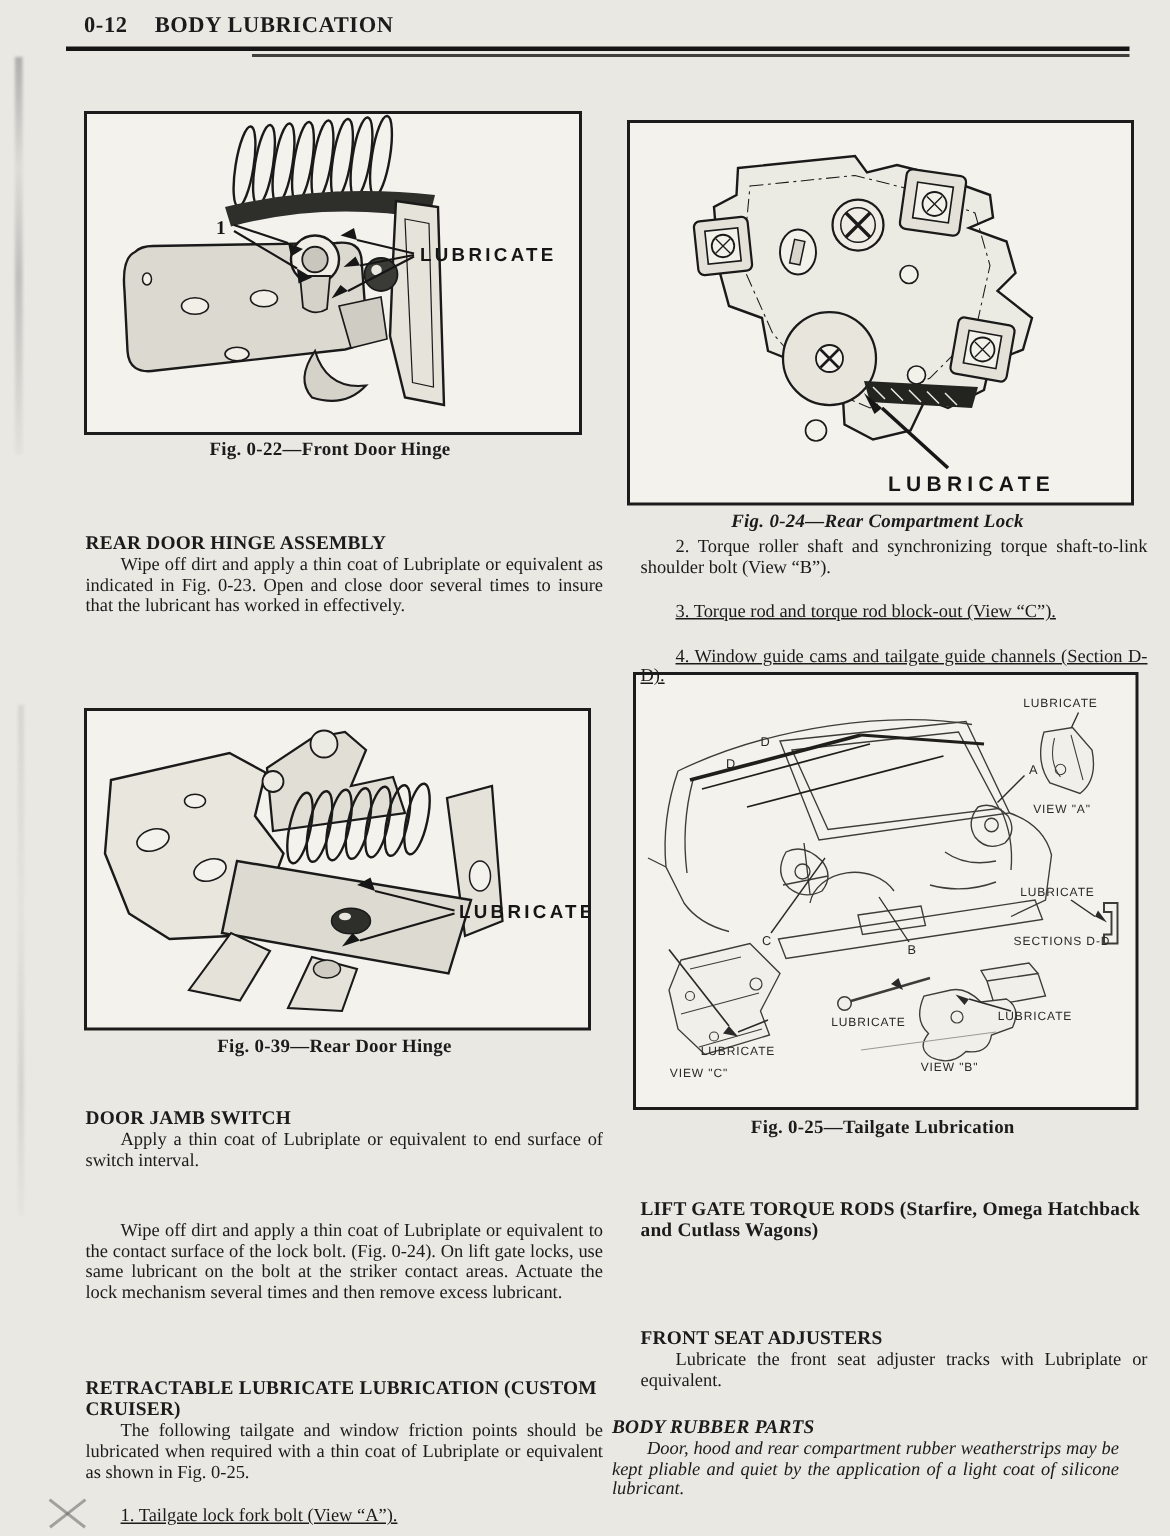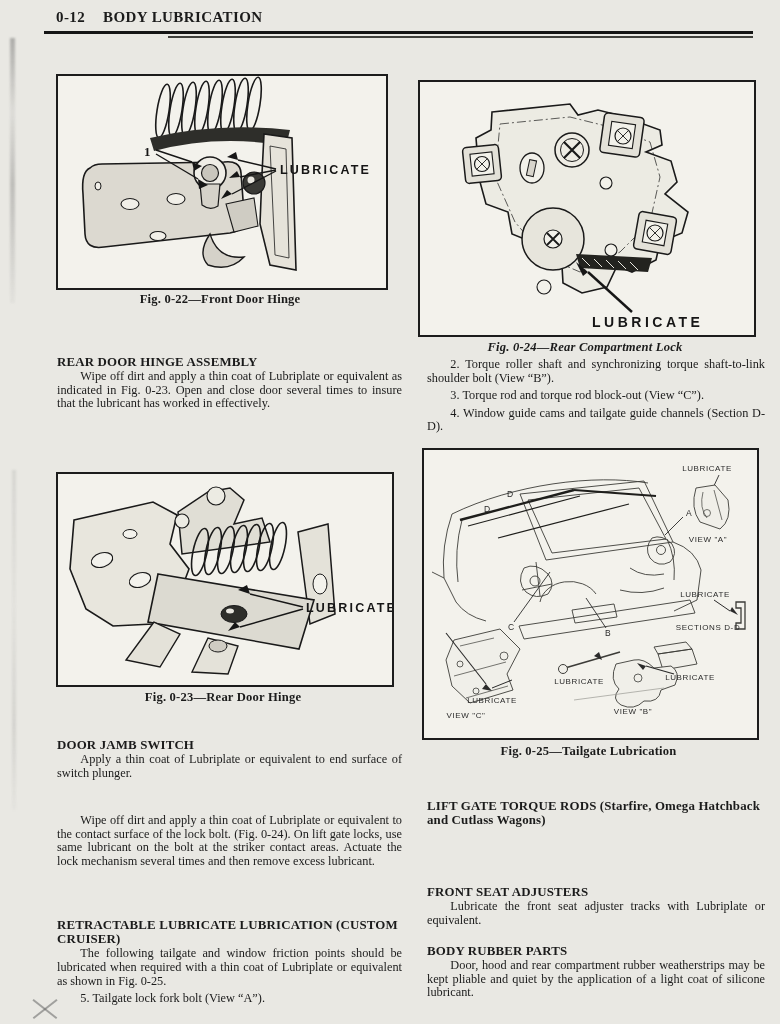--- a/index.html
+++ b/index.html
@@ -15,21 +15,21 @@
   .hdr .num{margin-right:18px;}
   .rule-main{position:absolute; left:44px; top:31px; width:709px; height:3px; background:#151515;}
   .rule-sub{position:absolute; left:168px; top:36px; width:585px; height:2px; background:#40403c;}
   
   .figbox{position:absolute; background:#f3f2ec; border:2px solid #1c1c1c;}
   .figcap{position:absolute; text-align:center; font-weight:bold; font-size:12.6px; letter-spacing:.2px;}
   
   .sec{position:absolute; font-size:12.3px; line-height:13.6px; text-align:justify;}
   .sec h3{margin:0 0 1px 0; font-size:12.9px; line-height:14.2px; letter-spacing:.15px; text-align:left; font-weight:bold;}
   .sec p{margin:0; text-indent:1.9em;}
-  .sec p + p{margin-top:4px;}
+  .sec p + p{margin-top:16px;text-decoration:underline;}
   svg{display:block;}
   svg text{font-family:"Liberation Sans", sans-serif;}
   .lub-big{font-weight:bold; font-size:14px; letter-spacing:3.5px; fill:#161616;}
   .lub-mid{font-weight:bold; font-size:12.5px; letter-spacing:2.2px; fill:#161616;}
   .lub-sm{font-size:8px; letter-spacing:.6px; fill:#2a2a2a;}
   .pt-letter{font-size:8.5px; fill:#2a2a2a; font-family:"Liberation Sans", sans-serif;}
   .callout-num{font-weight:bold; font-size:13px; fill:#161616; font-family:"Liberation Serif", serif;}
   
   .smudge{position:absolute; filter:blur(1px);}
   .sm1{left:10px; top:38px; width:5px; height:265px;
@@ -202,21 +202,21 @@
 
       <text x="248" y="138" class="lub-mid">LUBRICATE</text>
       <g stroke="#161616" stroke-width="1.4">
         <line x1="245" y1="133" x2="192" y2="120"></line>
         <line x1="245" y1="135" x2="182" y2="153"></line>
       </g>
       <path d="M192,120 l-12,-4 9,-5 Z" fill="#161616"></path>
       <path d="M182,153 l-12,4 7,-9 Z" fill="#161616"></path>
     </svg>
   </div>
-  <div class="figcap" style="left:56px; top:690px; width:334px;">Fig. 0-23—Rear Door Hinge</div>
+  <div class="figcap" style="left:56px; top:690px; width:334px;">Fig. 0-39—Rear Door Hinge</div>
 
   <div class="figbox" style="left:422px; top:448px; width:333px; height:288px;">
     <svg width="333" height="288" viewBox="0 0 333 288">
       <g stroke="#3c3c38" stroke-width=".9" fill="none">
 
         <path d="M28,64 C90,34 170,24 224,33"></path>
 
         <path d="M96,44 L220,31 L249,92 L122,110 Z"></path>
         <path d="M104,50 L215,38 L242,89 L128,103 Z"></path>
 
@@ -310,46 +310,46 @@
   </div>
   <div class="figcap" style="left:422px; top:744px; width:333px;">Fig. 0-25—Tailgate Lubrication</div>
 
   <div class="sec" style="left:57px; top:355px; width:345px;">
     <h3>REAR DOOR HINGE ASSEMBLY</h3>
     <p>Wipe off dirt and apply a thin coat of Lubriplate or equivalent as indicated in Fig. 0-23. Open and close door several times to insure that the lubricant has worked in effectively.</p>
   </div>
 
   <div class="sec" style="left:57px; top:738px; width:345px;">
     <h3>DOOR JAMB SWITCH</h3>
-    <p>Apply a thin coat of Lubriplate or equivalent to end surface of switch plunger.</p>
+    <p>Apply a thin coat of Lubriplate or equivalent to end surface of switch interval.</p>
   </div>
 
   <div class="sec" style="left:57px; top:814px; width:345px;">
     <p>Wipe off dirt and apply a thin coat of Lubriplate or equivalent to the contact surface of the lock bolt. (Fig. 0-24). On lift gate locks, use same lubricant on the bolt at the striker contact areas. Actuate the lock mechanism several times and then remove excess lubricant.</p>
   </div>
 
   <div class="sec" style="left:57px; top:918px; width:345px;">
     <h3>RETRACTABLE LUBRICATE LUBRICATION (CUSTOM CRUISER)</h3>
     <p>The following tailgate and window friction points should be lubricated when required with a thin coat of Lubriplate or equivalent as shown in Fig. 0-25.</p>
-    <p>5. Tailgate lock fork bolt (View “A”).</p>
+    <p>1. Tailgate lock fork bolt (View “A”).</p>
   </div>
 
   <div class="sec" style="left:427px; top:358px; width:338px;">
     <p>2. Torque roller shaft and synchronizing torque shaft-to-link shoulder bolt (View “B”).</p>
     <p>3. Torque rod and torque rod block-out (View “C”).</p>
     <p>4. Window guide cams and tailgate guide channels (Section D-D).</p>
   </div>
 
   <div class="sec" style="left:427px; top:799px; width:338px;">
     <h3>LIFT GATE TORQUE RODS (Starfire, Omega Hatchback and Cutlass Wagons)</h3>
   </div>
 
   <div class="sec" style="left:427px; top:885px; width:338px;">
     <h3>FRONT SEAT ADJUSTERS</h3>
     <p>Lubricate the front seat adjuster tracks with Lubriplate or equivalent.</p>
   </div>
 
-  <div class="sec" style="left:427px; top:944px; width:338px;">
+  <div class="sec" style="left:408px; top:944px; width:338px;font-style:italic;">
     <h3>BODY RUBBER PARTS</h3>
     <p>Door, hood and rear compartment rubber weatherstrips may be kept pliable and quiet by the application of a light coat of silicone lubricant.</p>
   </div>
 
 </div>
 
 </body></html>

